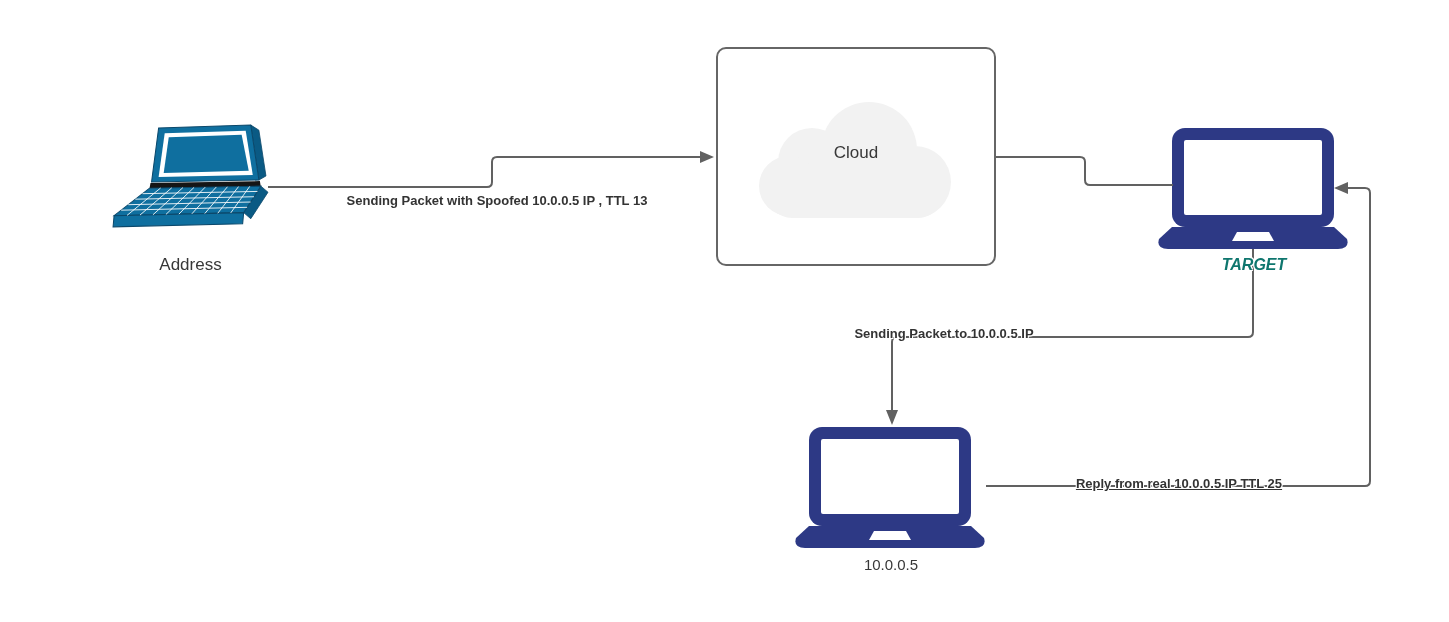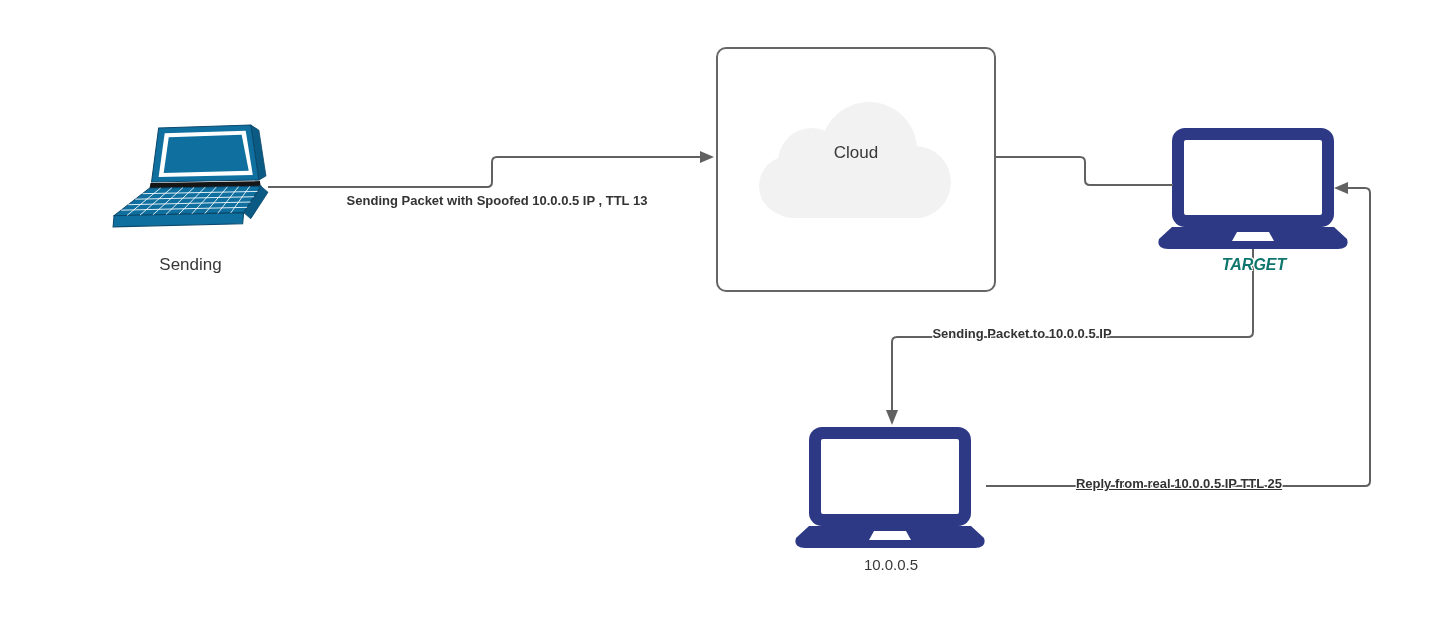--- a/index.html
+++ b/index.html
@@ -27,21 +27,21 @@
   .laptop-navy .screen,.laptop-navy .notch{fill:#ffffff;}
 
   .teal{fill:var(--attacker-fill);stroke:var(--attacker-outline);stroke-width:1;}
   .teal-dark{fill:var(--attacker-dark);stroke:var(--attacker-outline);stroke-width:0.8;}
   .lid-frame{fill:#ffffff;}
   .lid-screen{fill:var(--attacker-fill);}
   .hinge{fill:#151515;}
   .key-grid line{stroke:#ffffff;stroke-width:0.9;opacity:0.95;}
 
   .cloud-box{
-    position:absolute;left:716px;top:47px;width:280px;height:245px;
+    position:absolute;left:716px;top:47px;width:280px;height:219px;
     border:2px solid var(--box-border);border-radius:10px;background:#ffffff;
     box-sizing:border-box;z-index:1;
   }
   .cloud-shape{position:absolute;left:39px;top:51px;width:196px;height:120px;}
   .cloud-shape *{fill:var(--cloud-fill);}
   .cloud-label{
     position:absolute;left:0;right:0;top:94px;text-align:center;
     font-size:17px;color:var(--node-text);
   }
 
@@ -54,21 +54,21 @@
   .target-label{left:1156px;top:256px;width:196px;font-size:16px;font-weight:bold;font-style:italic;color:#0f766e;
     text-shadow:-1px -1px 0 #fff,1px -1px 0 #fff,-1px 1px 0 #fff,1px 1px 0 #fff;}
   .host-label{left:796px;top:556px;width:190px;font-size:15px;}
 
   .edge-label{
     position:absolute;z-index:3;font-weight:bold;font-size:13px;color:var(--edge-text);
     text-align:center;
     text-shadow:-1px -1px 0 #fff,1px -1px 0 #fff,-1px 1px 0 #fff,1px 1px 0 #fff,0 1px 0 #fff,0 -1px 0 #fff;
   }
   .edge-label-1{left:287px;top:193px;width:420px;}
-  .edge-label-3{left:863px;top:326px;width:318px;}
+  .edge-label-3{left:785px;top:326px;width:318px;}
   .edge-label-4{left:1004px;top:476px;width:350px;text-decoration:underline;}
 </style>
 </head>
 <body>
 
 <div class="canvas">
 
   <svg class="node-svg attacker-laptop" viewBox="0 0 160 110" preserveAspectRatio="none">
     <polygon class="teal-dark" points="141,3 149,8 156,53 149,57"></polygon>
     <polygon class="teal" points="50,6 141,3 149,57 43,59"></polygon>
@@ -89,21 +89,21 @@
       <line x1="85" y1="64.2" x2="57.2" y2="90.8"></line>
       <line x1="96" y1="64" x2="70" y2="90.5"></line>
       <line x1="107" y1="63.8" x2="82.8" y2="90.2"></line>
       <line x1="118" y1="63.6" x2="95.6" y2="89.9"></line>
       <line x1="129" y1="63.4" x2="108.4" y2="89.6"></line>
       <line x1="140" y1="63.2" x2="121.2" y2="89.3"></line>
     </g>
   </svg>
 
   <div class="node-label attacker-label">
-    <div>Sending</div>
+    <div>Address</div>
   </div>
 
   <div class="cloud-box">
     <svg class="cloud-shape" viewBox="0 0 196 120" preserveAspectRatio="none">
       <circle cx="55" cy="62" r="34"></circle>
       <circle cx="112" cy="50" r="48"></circle>
       <circle cx="32" cy="86" r="30"></circle>
       <circle cx="158" cy="82" r="36"></circle>
       <rect x="10" y="68" width="176" height="50" rx="25"></rect>
     </svg>

